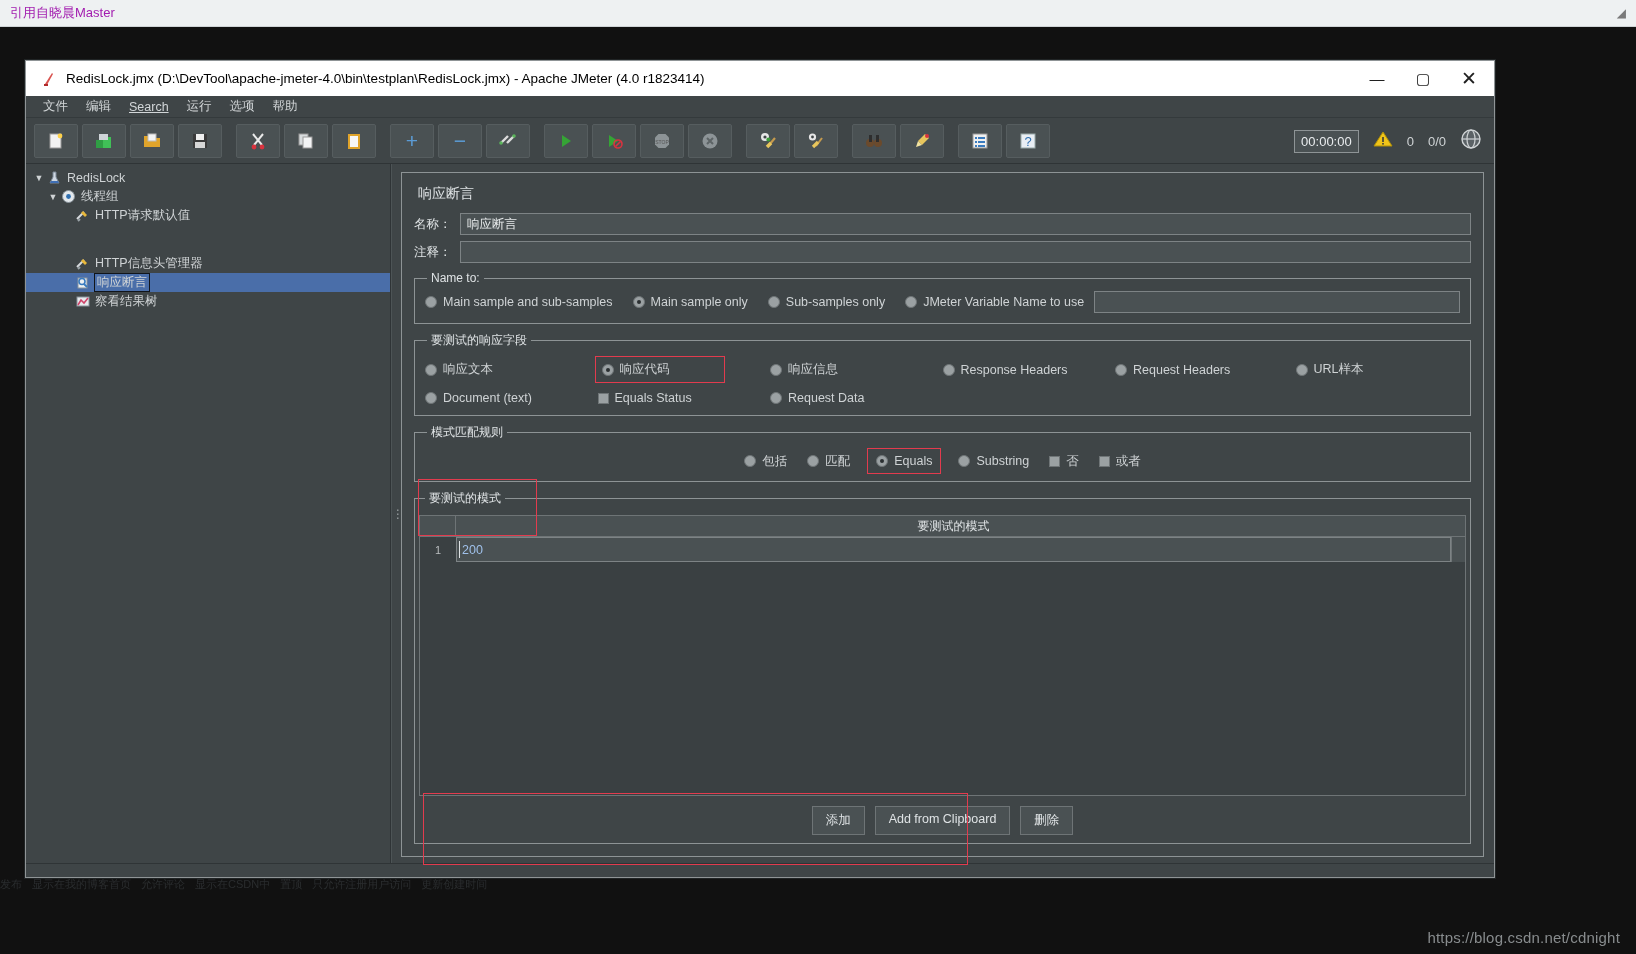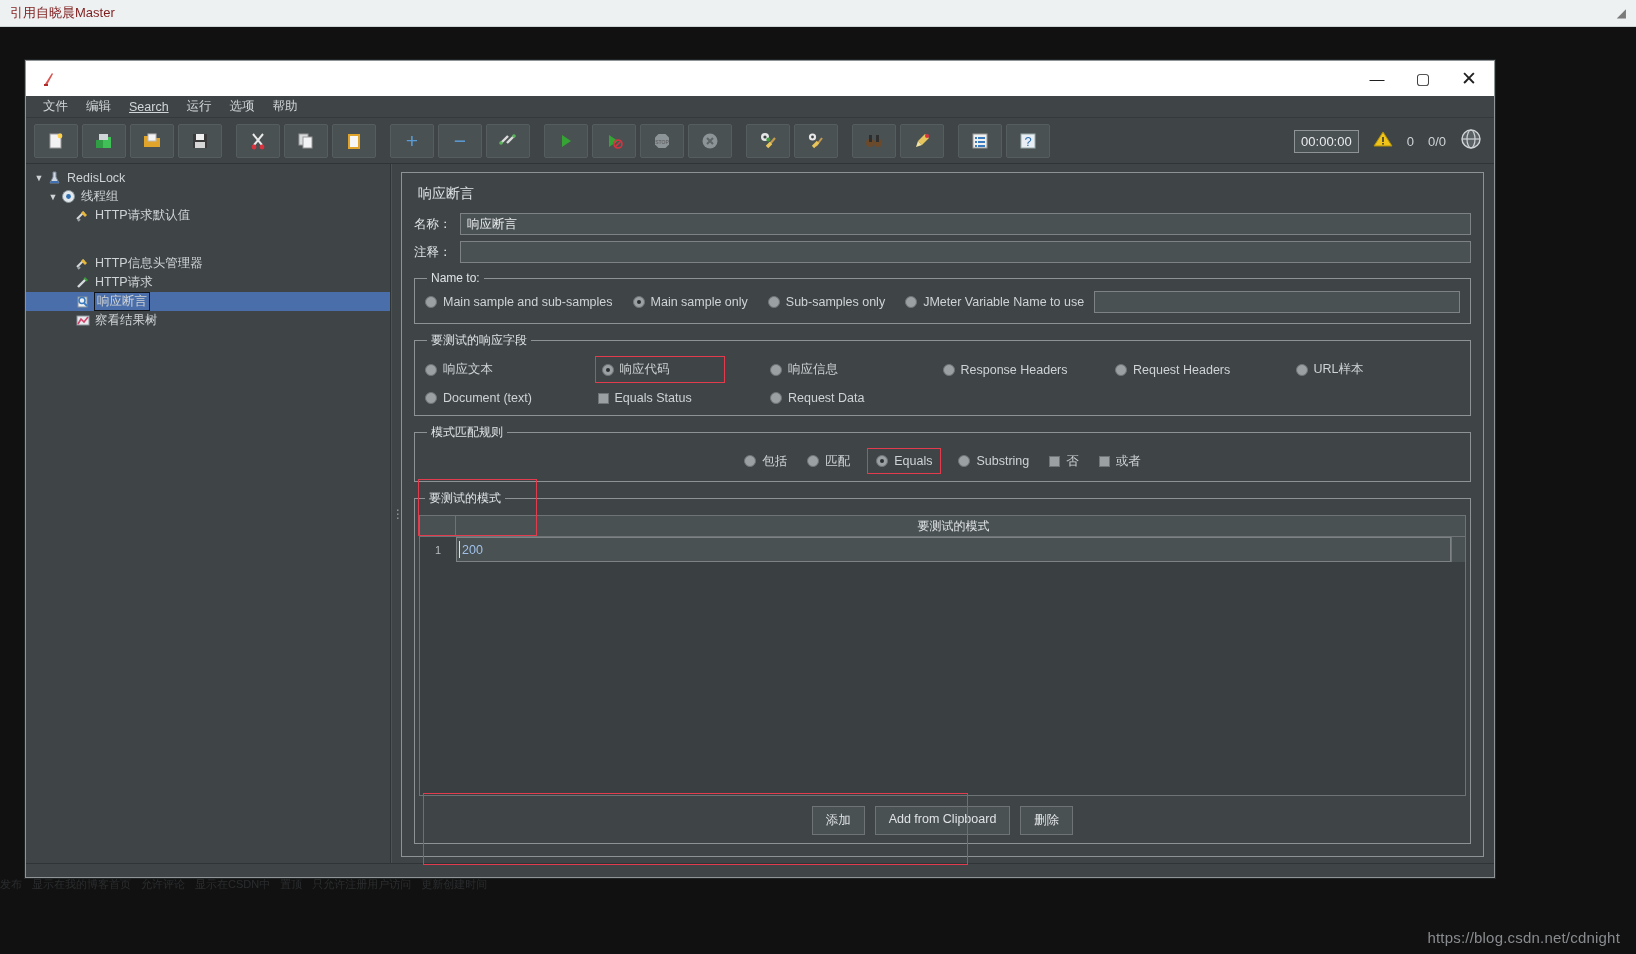--- a/index.html
+++ b/index.html
@@ -12,21 +12,21 @@
     position:relative;
   }
 
   
   #page-banner{
     position:absolute; left:0; top:0; width:1636px; height:27px;
     background:#eef1f2; border-bottom:1px solid #cfd4d6;
     display:flex; align-items:center; justify-content:space-between;
     padding:0 10px;
   }
-  #page-banner .ban-text{ font-size:13px; color:#7f1d1d; }
+  #page-banner .ban-text{ font-size:13px; color:#a21caf; }
   #page-banner .ban-icon{ font-size:12px; color:#7a7a7a; }
 
   #dark-backdrop{
     position:absolute; left:0; top:27px; width:1636px; height:927px;
     background:#111111;
   }
 
   
   #editor-strip{
     position:absolute; left:0; top:876px; width:800px; height:16px;
@@ -240,20 +240,21 @@
 
 <div id="jmeter-window">
 
   <div class="titlebar">
     <span class="tb-icon">
       <svg width="18" height="18" viewBox="0 0 18 18">
         <path d="M5 14 L12 3 L13 4 L7 15 Z" fill="#d9534f"></path>
         <rect x="4" y="14" width="4" height="2" fill="#b02a2a"></rect>
       </svg>
     </span>
+    <span class="tb-title">RedisLock.jmx (D:\DevTool\apache-jmeter-4.0\bin\testplan\RedisLock.jmx) - Apache JMeter (4.0 r1823414)</span>
     <span class="tb-spacer"></span>
     <span class="win-btn">—</span>
     <span class="win-btn">▢</span>
     <span class="win-btn close">✕</span>
   </div>
 
   <div class="menubar">
     <span class="mi">文件</span>
     <span class="mi">编辑</span>
     <span class="mi" style="text-decoration:underline;">Search</span>
@@ -461,30 +462,20 @@
         <span class="tnode-icon">
           <svg width="16" height="15" viewBox="0 0 16 15">
               <path d="M2 11 L9 4" stroke="#d6dadd" stroke-width="2"></path>
               <path d="M8 3 L12 7 L10 9 L6 5 Z" fill="#e8b83a"></path>
               <path d="M3 13 L5 11" stroke="#9aa3a8" stroke-width="2"></path>
             </svg>
         </span>
         <span class="tlabel">HTTP信息头管理器</span>
       </div>
 
-      <div class="tree-row" style="padding-left:34px;">
-        <span class="twisty"></span>
-        <span class="tnode-icon">
-          <svg width="16" height="15" viewBox="0 0 16 15">
-              <path d="M3 12 L11 4" stroke="#d6dadd" stroke-width="2.4"></path>
-              <path d="M10 2 L13 5 L11.5 6.5 L8.5 3.5 Z" fill="#3a9c3a"></path>
-            </svg>
-        </span>
-        <span class="tlabel">HTTP请求</span>
-      </div>
 
       <div class="tree-row selected" style="padding-left:34px;">
         <span class="twisty"></span>
         <span class="tnode-icon">
           <svg width="16" height="15" viewBox="0 0 16 15">
               <rect x="3" y="3" width="9" height="10" fill="#eef1f3" stroke="#8a949c"></rect>
               <circle cx="7" cy="6.5" r="3" fill="none" stroke="#3a7bbf" stroke-width="1.6"></circle>
               <path d="M9 9 L12 12" stroke="#3a7bbf" stroke-width="1.8"></path>
             </svg>
         </span>

